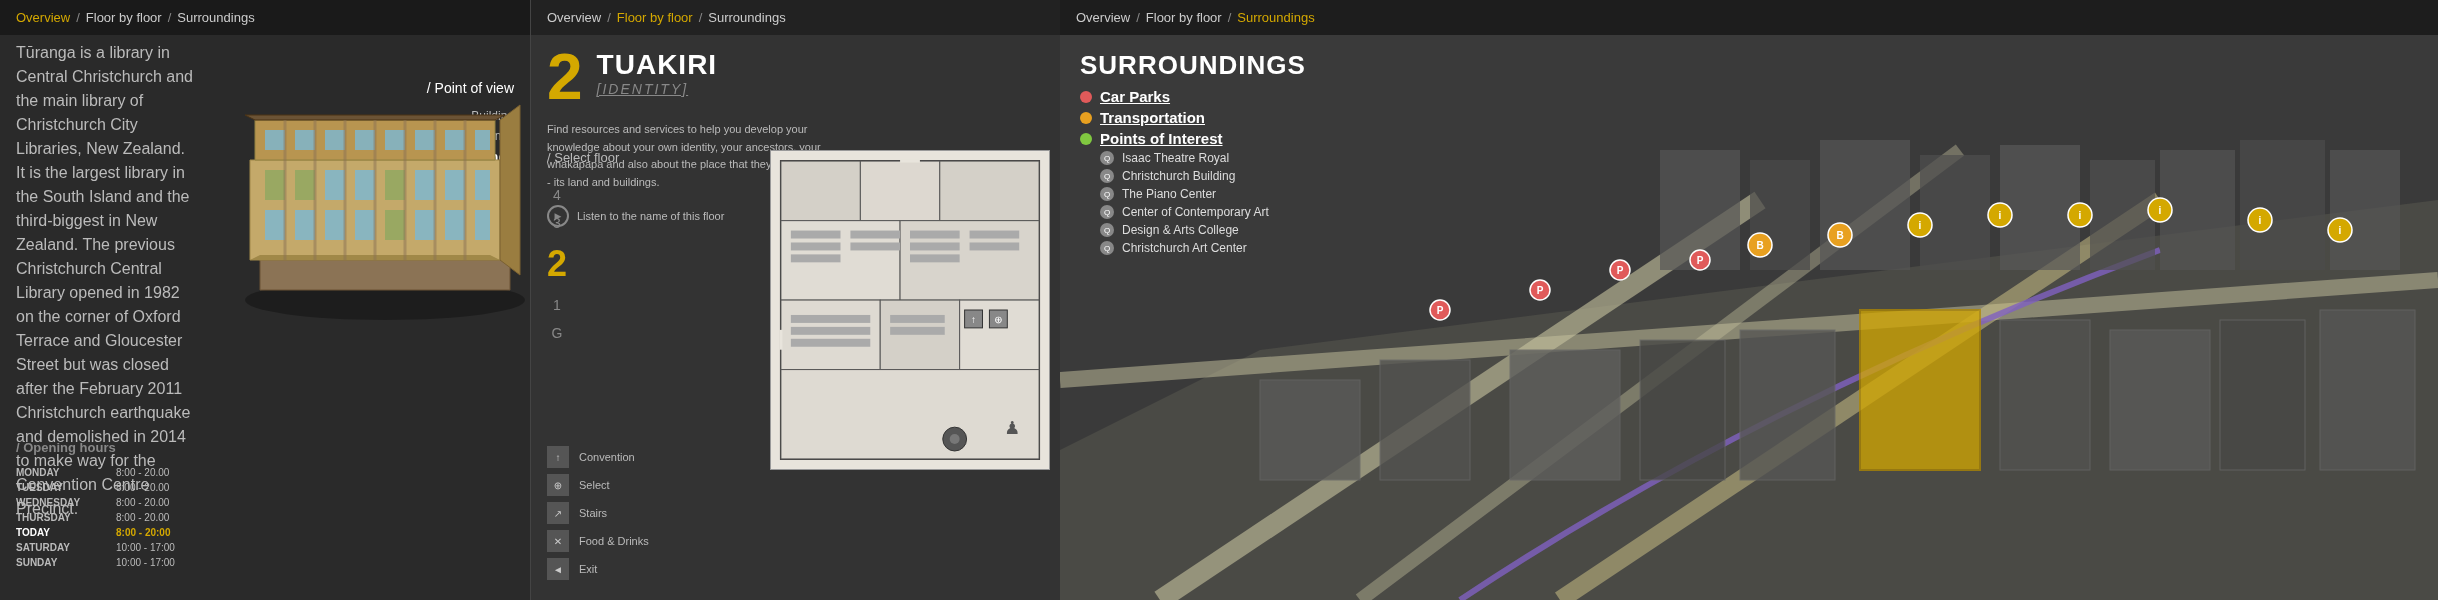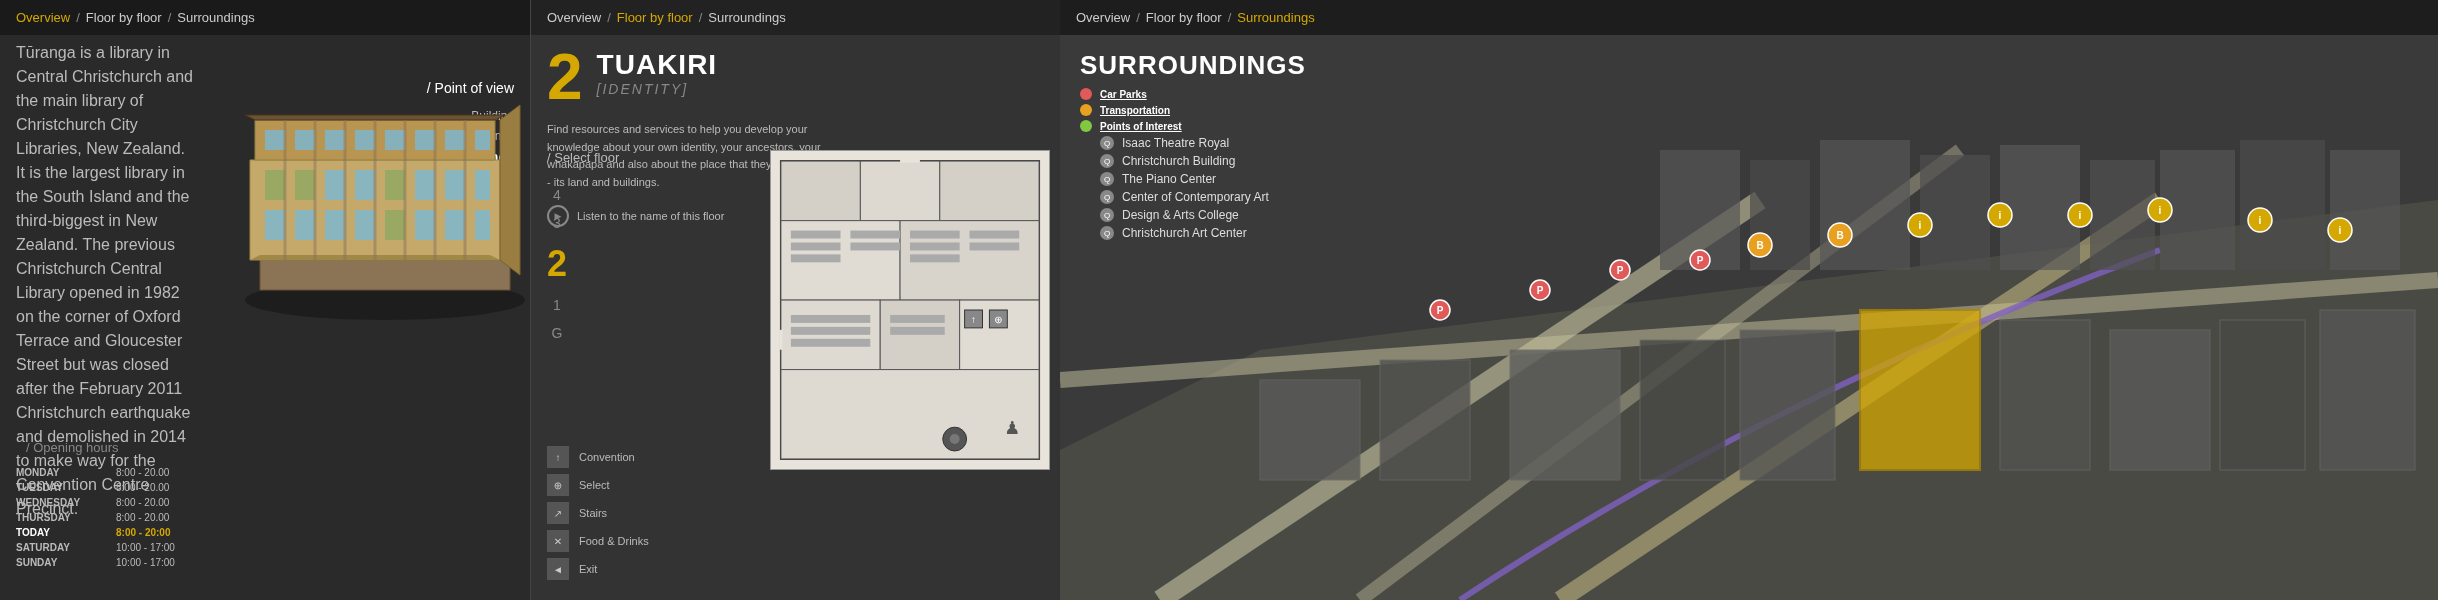--- a/index.html
+++ b/index.html
@@ -84,22 +84,21 @@
     .panel-1 .opening-hours {
       position: absolute;
       bottom: 30px;
       left: 16px;
     }
 
     .opening-hours h3 {
       font-size: 14px;
       color: #fff;
       margin-bottom: 10px;
-      font-weight: 400;
-      margin-left: 10px;
+      font-weight: 700;
     }
 
     .opening-hours h3 span {
       color: #888;
       font-size: 13px;
     }
 
     .hours-table {
       font-size: 11px;
       color: #ccc;
@@ -203,20 +202,21 @@
       text-transform: uppercase;
       letter-spacing: 1px;
     }
 
     .floor-title .subtitle {
       font-size: 14px;
       color: #888;
       font-style: italic;
       letter-spacing: 2px;
       text-transform: uppercase;
+      text-decoration: underline;
     }
 
     .floor-description {
       padding: 6px 16px 10px 16px;
       font-size: 11px;
       color: #bbb;
       line-height: 1.6;
       max-width: 320px;
     }
 
@@ -358,21 +358,21 @@
     }
 
     .surr-dot {
       width: 12px;
       height: 12px;
       border-radius: 50%;
       flex-shrink: 0;
     }
 
     .surr-category-label {
-      font-size: 10px;
+      font-size: 15px;
       font-weight: 700;
       color: #fff;
       text-decoration: underline;
     }
 
     .surr-sub-item {
       display: flex;
       align-items: center;
       gap: 8px;
       margin-bottom: 4px;

